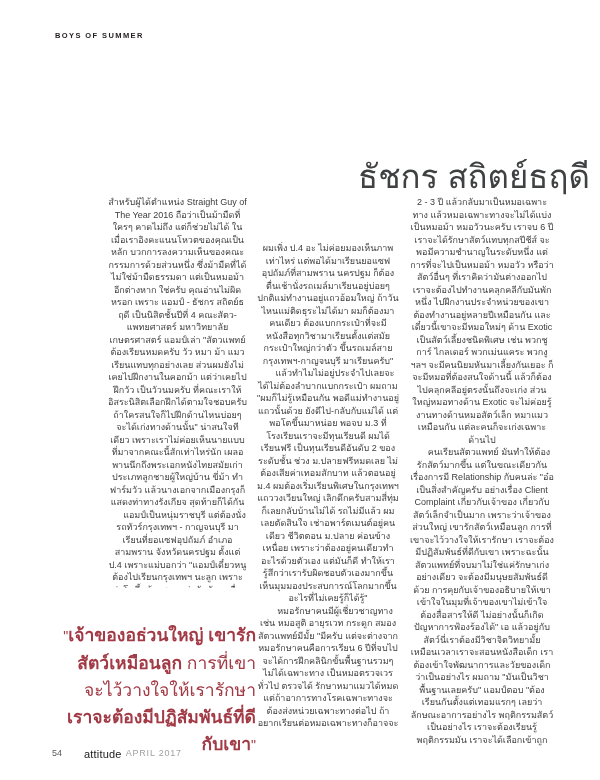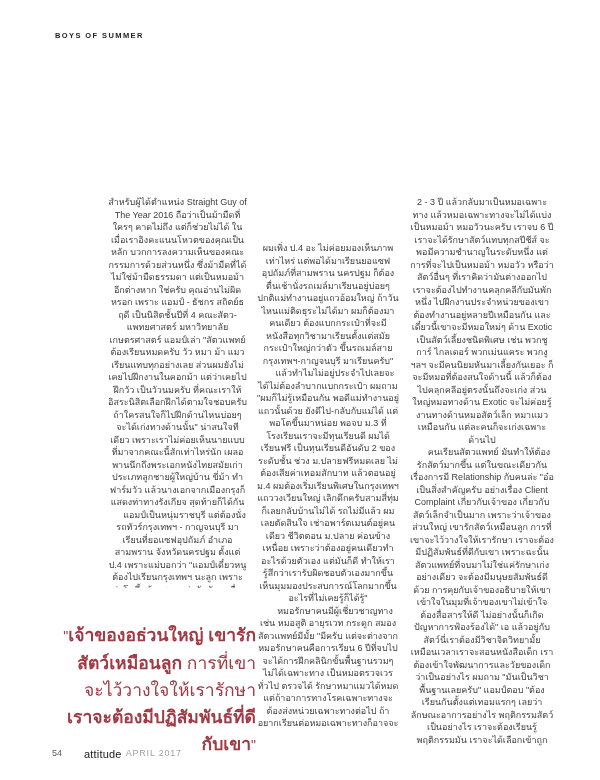--- a/index.html
+++ b/index.html
@@ -101,20 +101,21 @@
   }
 </style>
 </head>
 <body>
 
 <div class="page">
 
   <div class="section-label">BOYS OF SUMMER</div>
 
 
+  <div class="subtitle">ธัชกร สถิตย์ธฤดี</div>
 
   <div class="col col-1">
       <p>สำหรับผู้ได้ตำแหน่ง Straight Guy of The Year 2016 ถือว่าเป็นม้ามืดที่ใครๆ คาดไม่ถึง แต่ก็ช่วยไม่ได้ ในเมื่อเราอิงคะแนนโหวตของคุณเป็นหลัก บวกการลงความเห็นของคณะกรรมการด้วยส่วนหนึ่ง ซึ่งม้ามืดที่ได้ไม่ใช่ม้ามืดธรรมดา แต่เป็นหมอม้าอีกต่างหาก ใช่ครับ คุณอ่านไม่ผิดหรอก เพราะ แอมป์ - ธัชกร สถิตย์ธฤดี เป็นนิสิตชั้นปีที่ 4 คณะสัตว-แพทยศาสตร์ มหาวิทยาลัยเกษตรศาสตร์ แอมป์เล่า "สัตวแพทย์ต้องเรียนหมดครับ วัว หมา ม้า แมว เรียนแทบทุกอย่างเลย ส่วนผมยังไม่เคยไปฝึกงานในคอกม้า แต่ว่าเคยไปฝึกวัว เป็นวัวนมครับ ที่คณะเราให้อิสระนิสิตเลือกฝึกได้ตามใจชอบครับ ถ้าใครสนใจก็ไปฝึกด้านไหนบ่อยๆ จะได้เก่งทางด้านนั้น" น่าสนใจทีเดียว เพราะเราไม่ค่อยเห็นนายแบบที่มาจากคณะนี้สักเท่าไหร่นัก เผลอพานนึกถึงพระเอกหนังไทยสมัยเก่า ประเภทลูกชายผู้ใหญ่บ้าน ขี่ม้า ทำฟาร์มวัว แล้วนางเอกจากเมืองกรุงก็แสดงท่าทางรังเกียจ สุดท้ายก็ได้กัน</p>
       <p class="indent">แอมป์เป็นหนุ่มราชบุรี แต่ต้องนั่งรถทัวร์กรุงเทพฯ - กาญจนบุรี มาเรียนที่ยอแซฟอุปถัมภ์ อำเภอสามพราน จังหวัดนครปฐม ตั้งแต่ ป.4 เพราะแม่บอกว่า "แอมป์เดี๋ยวหนูต้องไปเรียนกรุงเทพฯ นะลูก เพราะว่าโตขึ้นต้องสอบแข่งขันกับคนอื่น โอกาสจะดีกว่า ตอนนั้นผมก็ยังงง ก็ไม่เข้าใจหรอกว่าสอบแข่งขันคืออะไร</p>
     </div>
 
   <div class="col col-2">
       <p>ผมเพิ่ง ป.4 อะ ไม่ค่อยมองเห็นภาพเท่าไหร่ แต่พอได้มาเรียนยอแซฟอุปถัมภ์ที่สามพราน นครปฐม ก็ต้องตื่นเช้านั่งรถเมล์มาเรียนอยู่บ่อยๆ ปกติแม่ทำงานอยู่แถวอ้อมใหญ่ ถ้าวันไหนแม่ติดธุระไม่ได้มา ผมก็ต้องมาคนเดียว ต้องแบกกระเป๋าที่จะมีหนังสือทุกวิชามาเรียนตั้งแต่สมัยกระเป๋าใหญ่กว่าตัว ขึ้นรถเมล์สายกรุงเทพฯ-กาญจนบุรี มาเรียนครับ"</p>
       <p class="indent">แล้วทำไมไม่อยู่ประจำไปเลยจะได้ไม่ต้องลำบากแบกกระเป๋า ผมถาม "ผมก็ไม่รู้เหมือนกัน พอดีแม่ทำงานอยู่แถวนั้นด้วย ยังดีไป-กลับกับแม่ได้ แต่พอโตขึ้นมาหน่อย พอจบ ม.3 ที่โรงเรียนเราจะมีทุนเรียนดี ผมได้เรียนฟรี เป็นทุนเรียนดีอันดับ 2 ของระดับชั้น ช่วง ม.ปลายฟรีหมดเลย ไม่ต้องเสียค่าเทอมสักบาท แล้วตอนอยู่ ม.4 ผมต้องเริ่มเรียนพิเศษในกรุงเทพฯ แถววงเวียนใหญ่ เลิกดึกครับสามสี่ทุ่ม ก็เลยกลับบ้านไม่ได้ รถไม่มีแล้ว ผมเลยตัดสินใจ เช่าอพาร์ตเมนต์อยู่คนเดียว ชีวิตตอน ม.ปลาย ค่อนข้างเหนื่อย เพราะว่าต้องอยู่คนเดียวทำอะไรด้วยตัวเอง แต่มันก็ดี ทำให้เรารู้สึกว่าเรารับผิดชอบตัวเองมากขึ้น เห็นมุมมองประสบการณ์โลกมากขึ้น อะไรที่ไม่เคยรู้ก็ได้รู้"</p>
       <p class="indent">หมอรักษาคนมีผู้เชี่ยวชาญทาง เช่น หมอสูติ อายุรเวท กระดูก สมอง สัตวแพทย์มีมั้ย "มีครับ แต่จะต่างจากหมอรักษาคนคือการเรียน 6 ปีที่จบไป จะได้การฝึกคลินิกขั้นพื้นฐานรวมๆ ไม่ได้เฉพาะทาง เป็นหมอตรวจเวรทั่วไป ตรวจได้ รักษาหมาแมวได้หมด แต่ถ้าอาการทางโรคเฉพาะทางจะต้องส่งหน่วยเฉพาะทางต่อไป ถ้าอยากเรียนต่อหมอเฉพาะทางก็อาจจะต้องไปเรียนต่อให้จบด้านนั้นต่างประเทศหรือว่าในประเทศก็ได้อีก</p>

